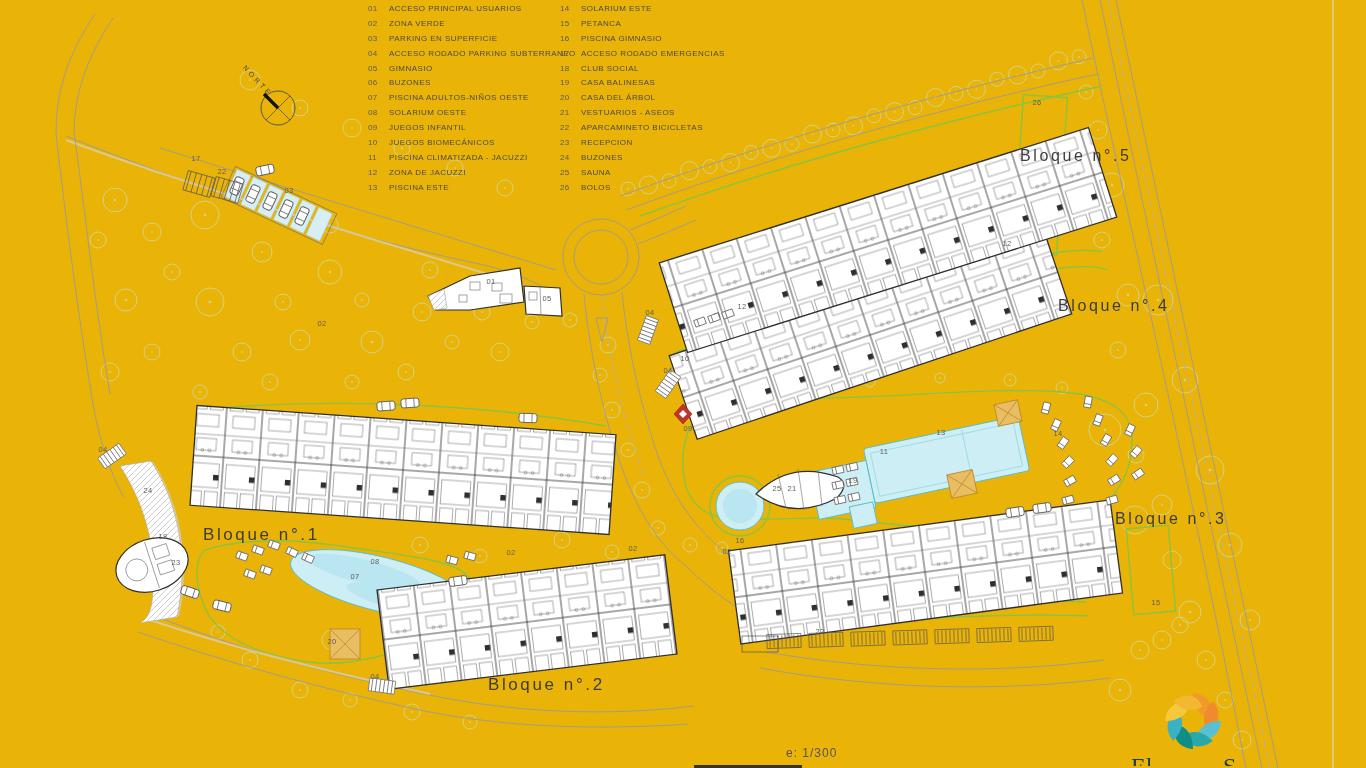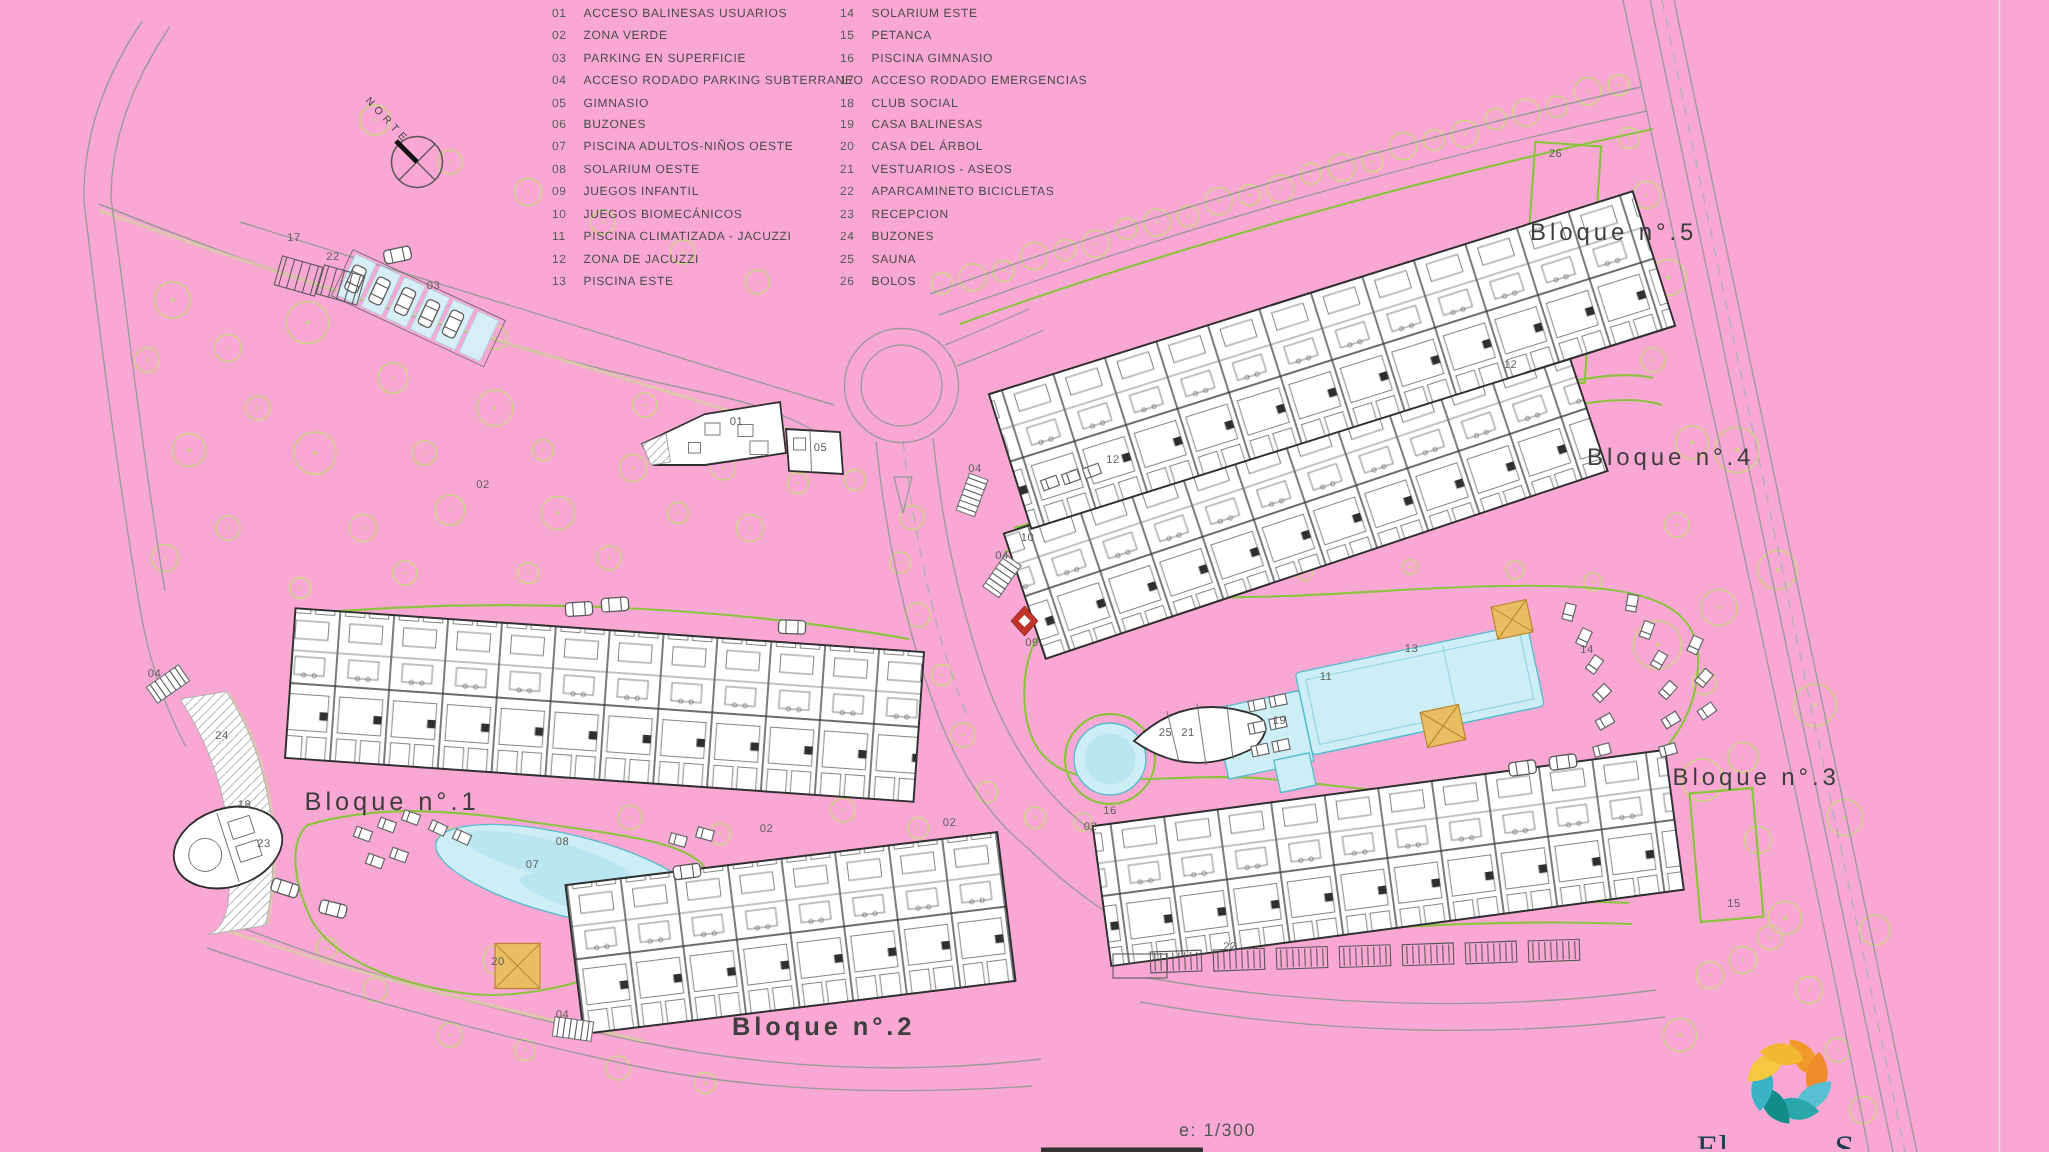--- a/index.html
+++ b/index.html
@@ -3,21 +3,21 @@
 <meta charset="utf-8">
 <style>
   :root{
     --green:#8ac43f; --pool:#cdeef5; --poolI:#b9e6f0; --poolS:#54bccd;
     --tree:#cfd487; --road:#9a9a9a; --bld:#2f2f2f; --orange:#e9bd62;
     --red:#c23427; --txt:#4a4a4a; --tan:#d9cda6;
   }
   html,body{margin:0;padding:0;}
   body{width:1366px;height:768px;overflow:hidden;background:#ffffff;
        font-family:"Liberation Sans",sans-serif;}
-  .stage{position:relative;width:1366px;height:768px;background:#f9a8d4;}
+  .stage{position:relative;width:1366px;height:768px;background:#eab308;}
   svg#plan{position:absolute;left:0;top:0;}
 
   
   .road{stroke:var(--road);stroke-width:.9;fill:none;}
   .roadD{stroke:#b0b0b0;stroke-width:.9;fill:none;stroke-dasharray:7 5;}
   .green{stroke:var(--green);stroke-width:1.4;fill:none;}
   .tan{stroke:var(--tan);stroke-width:2;fill:none;opacity:.85;}
   .tree{stroke:var(--tree);stroke-width:1;fill:none;}
   .treedot{fill:var(--tree);}
   .poolF{fill:var(--pool);stroke:var(--poolS);stroke-width:.9;}
@@ -805,21 +805,21 @@
     <path d="M683,410 L687,414 L683,418 L679,414 Z" fill="#fff"></path>
     <rect x="694" y="765" width="108" height="3" fill="#333"></rect>
   </g>
 </svg>
 
 <div class="legend">
   <div class="lcol">
 
       <div class="lrow">
         <span class="lnum">01</span>
-        <span class="ltext">ACCESO BALINESAS USUARIOS</span>
+        <span class="ltext">ACCESO PRINCIPAL USUARIOS</span>
       </div>
 
       <div class="lrow">
         <span class="lnum">02</span>
         <span class="ltext">ZONA VERDE</span>
       </div>
 
       <div class="lrow">
         <span class="lnum">03</span>
         <span class="ltext">PARKING EN SUPERFICIE</span>
@@ -943,21 +943,21 @@
       </div>
     </div>
 </div>
 
 <span class="north-label">NORTE</span>
 
 <div class="rehost">
 
     <span class="blocklabel" style="left: 203px; top: 525px; font-size: 17px;">Bloque n°.1</span>
 
-    <span class="blocklabel" style="left: 488px; top: 675px; font-size: 17px; font-weight: bold;">Bloque n°.2</span>
+    <span class="blocklabel" style="left: 488px; top: 675px; font-size: 17px;">Bloque n°.2</span>
 
     <span class="blocklabel" style="left: 1115px; top: 510px; font-size: 16px;">Bloque n°.3</span>
 
     <span class="blocklabel" style="left: 1058px; top: 297px; font-size: 16px;">Bloque n°.4</span>
 
     <span class="blocklabel" style="left: 1020px; top: 147px; font-size: 16px;">Bloque n°.5</span>
   </div>
 
 <div class="rehost">
 

